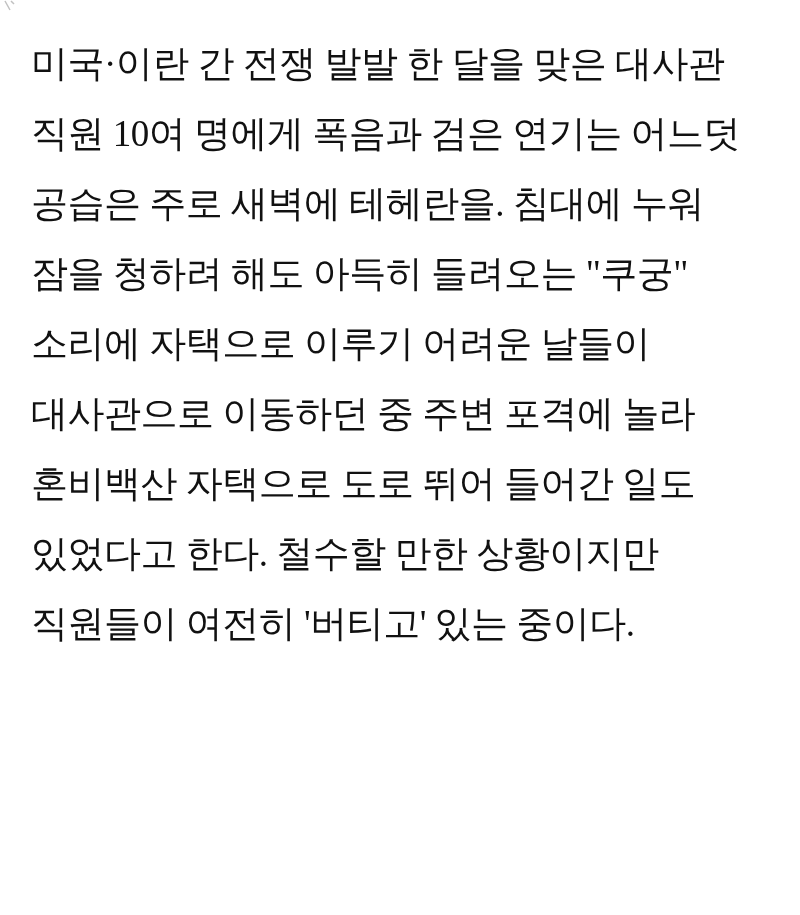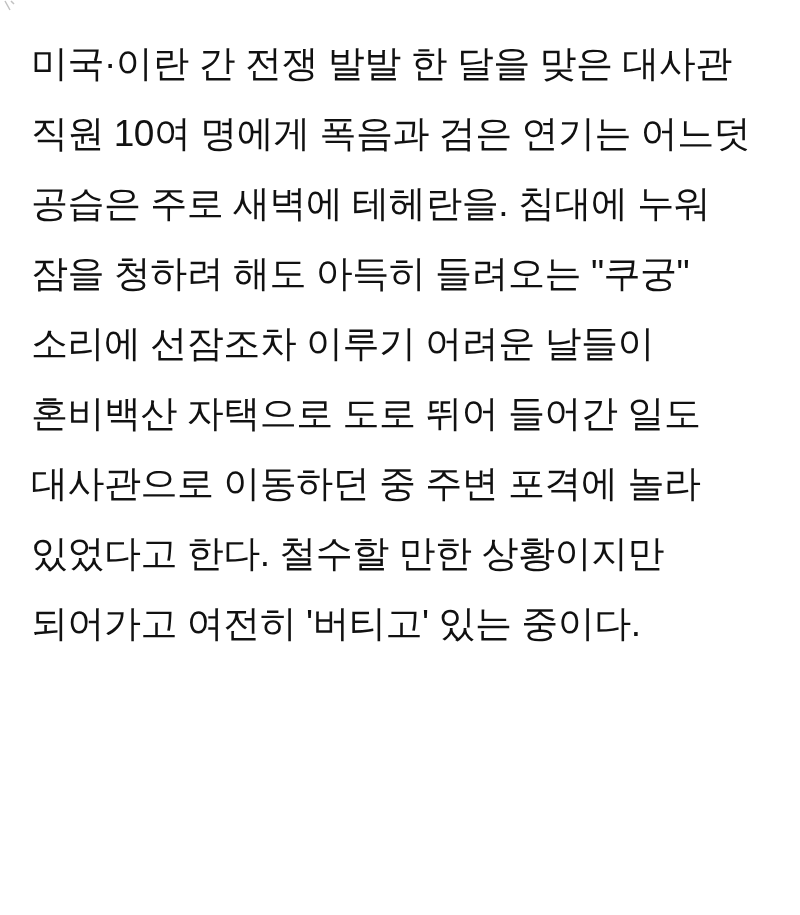--- a/index.html
+++ b/index.html
@@ -24,36 +24,37 @@
     position: absolute;
     left: 31px;
     top: 29px;
     right: 16px;
     color: #111111;
     font-size: 37px;
     line-height: 70px;
     letter-spacing: -0.5px;
     font-weight: 400;
     text-align: left;
+    font-family: Liberation Serif, serif;
   }
   .text-line {
     height: 70px;
     white-space: nowrap;
   }
 </style>
 </head>
 <body>
 
 <svg class="corner-mark" width="14" height="12" viewBox="0 0 14 12" aria-hidden="true">
   <path d="M3 1 L8 10 M9 1 L12 4" stroke="#8f8f8f" stroke-width="1.5" fill="none"></path>
 </svg>
 
 <main class="article">
   <div class="text-line">미국·이란 간 전쟁 발발 한 달을 맞은 대사관</div>
   <div class="text-line">직원 10여 명에게 폭음과 검은 연기는 어느덧</div>
   <div class="text-line">공습은 주로 새벽에 테헤란을. 침대에 누워</div>
   <div class="text-line">잠을 청하려 해도 아득히 들려오는 "쿠궁"</div>
-  <div class="text-line">소리에 선잠조차 이루기 어려운 날들이</div>
+  <div class="text-line">소리에 자택으로 이루기 어려운 날들이</div>
+  <div class="text-line">대사관으로 이동하던 중 주변 포격에 놀라</div>
   <div class="text-line">혼비백산 자택으로 도로 뛰어 들어간 일도</div>
-  <div class="text-line">대사관으로 이동하던 중 주변 포격에 놀라</div>
   <div class="text-line">있었다고 한다. 철수할 만한 상황이지만</div>
-  <div class="text-line">되어가고 여전히 '버티고' 있는 중이다.</div>
+  <div class="text-line">직원들이 여전히 '버티고' 있는 중이다.</div>
 </main>
 
 </body></html>

